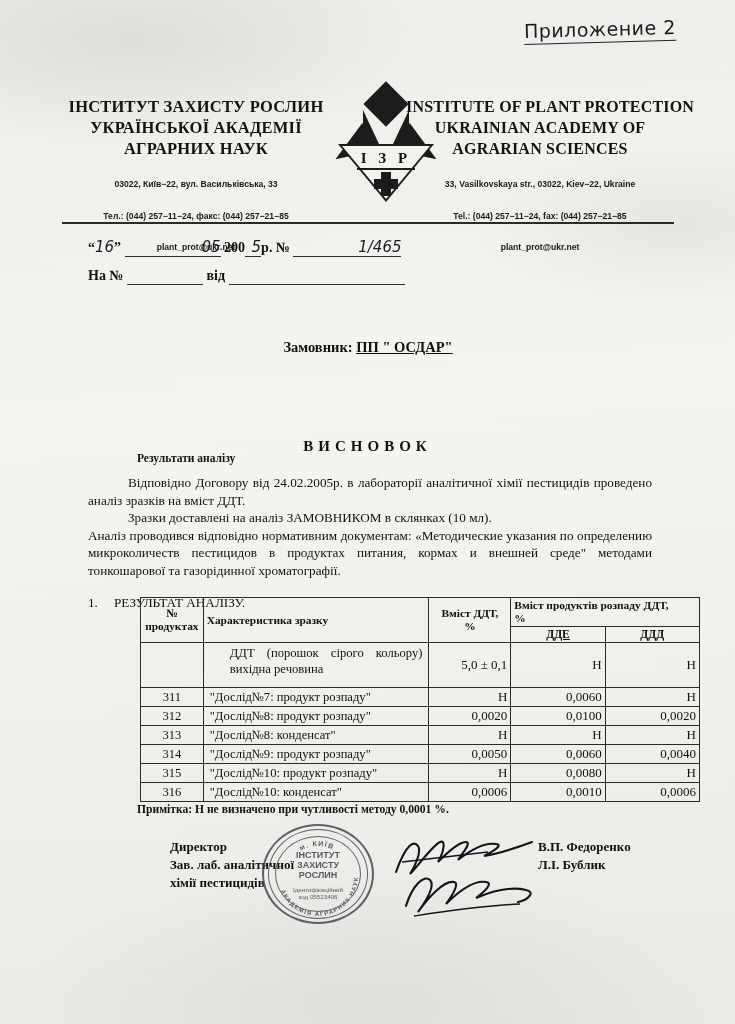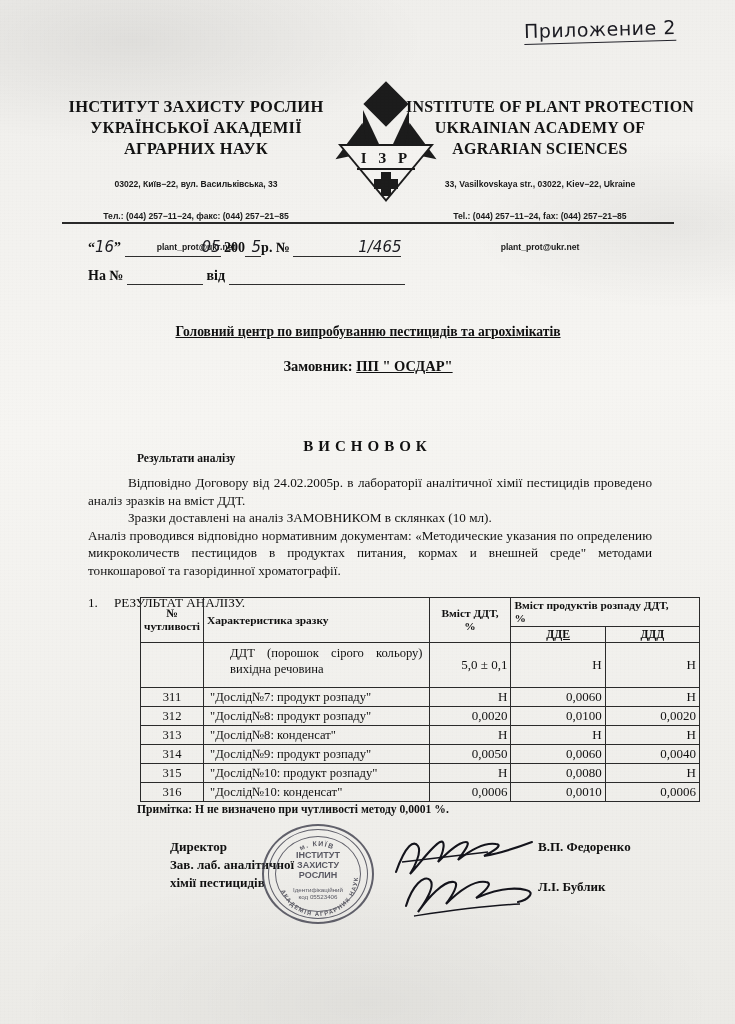--- a/index.html
+++ b/index.html
@@ -117,21 +117,21 @@
   .tbl .sub{font-size:11.6px;text-decoration:underline;font-weight:bold;}
   .tbl .hdr-prod{border-bottom:1.2px solid #2b2b2b;}
 
   .note{position:absolute;left:137px;top:803px;font-size:11.6px;font-weight:bold;}
 
   
   .sig{position:absolute;left:170px;top:838px;font-size:13px;font-weight:bold;
     line-height:18px;}
   .sigNames{position:absolute;left:538px;top:838px;font-size:13px;font-weight:bold;
     line-height:18px;}
-  .sigNames .n2{margin-top:22px;}
+  .sigNames .n2{}
 
   
   .stamp{position:absolute;left:262px;top:824px;width:112px;height:100px;opacity:.78;}
   .stamp .ring{position:absolute;inset:0;border:2px solid #3a3a48;border-radius:50%;}
   .stamp .ring2{position:absolute;left:6px;top:5px;right:6px;bottom:5px;
     border:1.2px solid #3a3a48;border-radius:50%;}
   .stamp .ring3{position:absolute;left:13px;top:12px;right:13px;bottom:12px;
     border:1px solid #3a3a48;border-radius:50%;}
   .stamp .txt{position:absolute;left:0;top:26px;width:112px;text-align:center;
     font-family:"Liberation Sans", sans-serif;font-weight:bold;
@@ -201,21 +201,20 @@
     </div>
   </div>
   <div class="narow">
     <span>На №</span>
     <span class="ul" style="width:76px;">&nbsp;</span>
     <span>від</span>
     <span class="ul" style="width:176px;">&nbsp;</span>
   </div>
 
   <div class="tb">
-    <div class="t1">Головний центр по випробуванню пестицидів та агрохімікатів</div>
     <div class="t4">
       <span>Замовник:</span>
       <u>ПП " ОСДАР"</u>
     </div>
   </div>
 
   <div class="resLabel">Результати аналізу</div>
   <div class="vysnovok">ВИСНОВОК</div>
 
   <div class="body">
@@ -223,21 +222,21 @@
     <p class="ind">Зразки доставлені на аналіз ЗАМОВНИКОМ в склянках (10 мл).</p>
     <p>Аналіз проводився відповідно   нормативним документам: «Методические указания по определению микроколичеств пестицидов в продуктах питания, кормах и внешней среде" методами тонкошарової  та газорідинної  хроматографії.</p>
     <p class="num">
       <span class="nn">1.</span><span>РЕЗУЛЬТАТ АНАЛІЗУ.</span>
     </p>
   </div>
 
   <table class="tbl">
     <thead>
       <tr>
-        <th class="c-reg" rowspan="2">№ чутливості</th>
+        <th class="c-reg" rowspan="2">№ продуктах</th>
         <th class="c-char" rowspan="2">Характеристика зразку</th>
         <th class="c-v" rowspan="2">
           <span>Вміст ДДТ,</span><br>
           <span>%</span>
         </th>
         <th class="hdr-prod" colspan="2">
           <span>Вміст продуктів розпаду ДДТ,</span><br>
           <span>%</span>
         </th>
       </tr>

